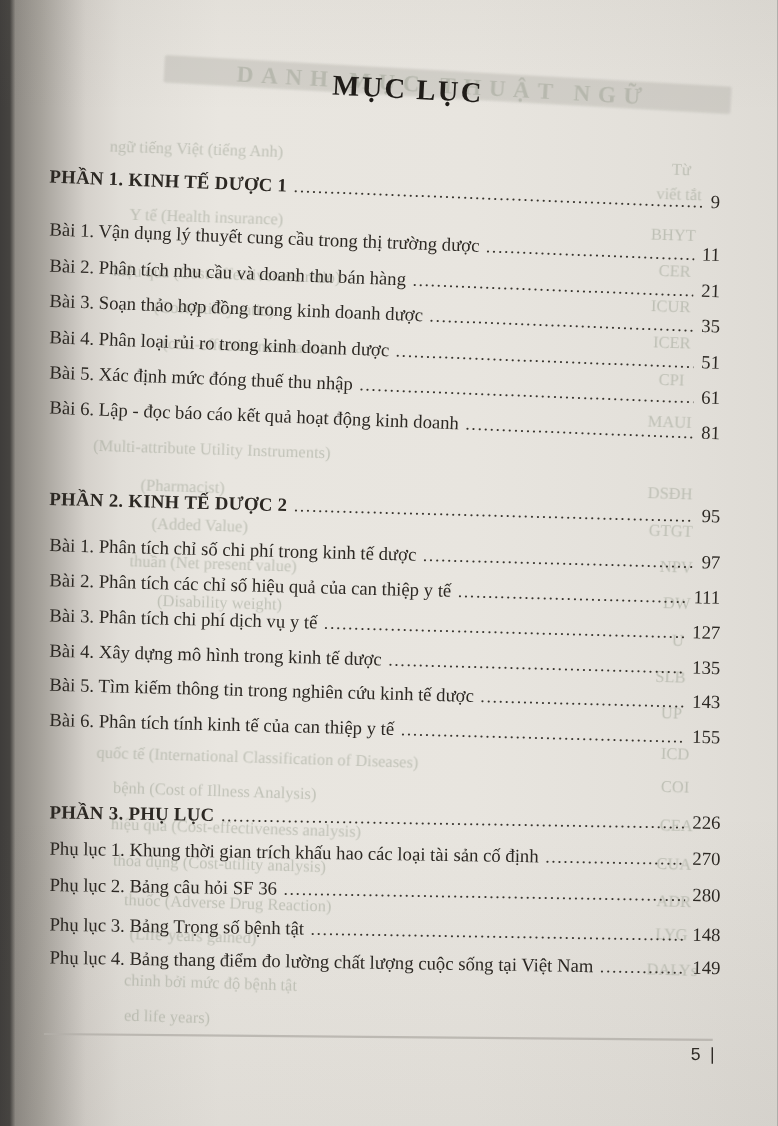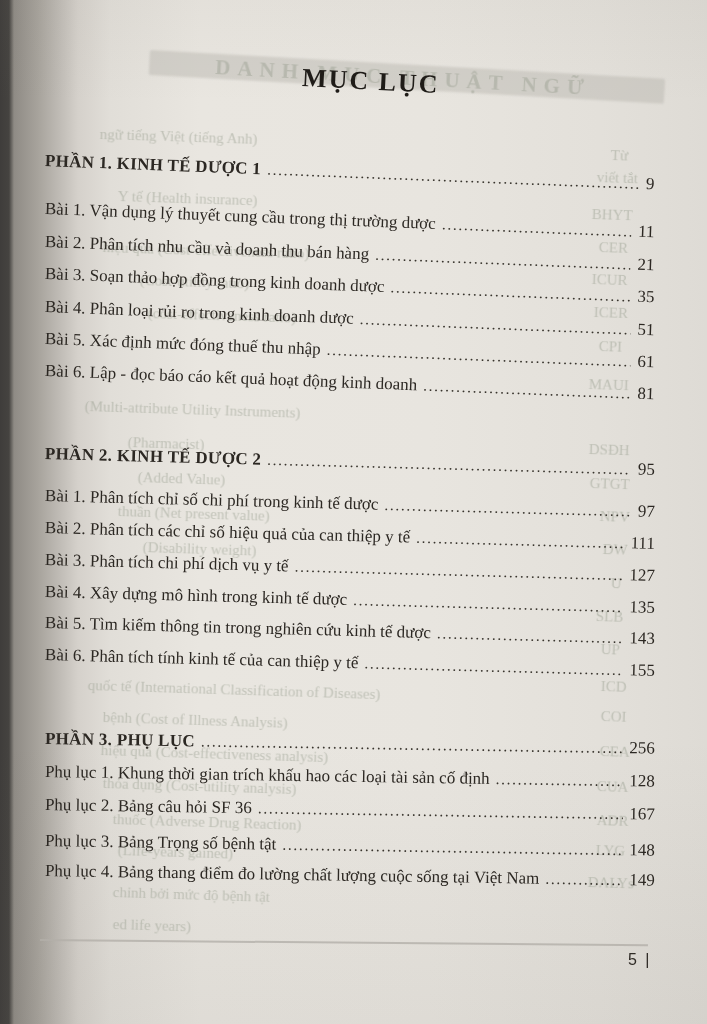--- a/index.html
+++ b/index.html
@@ -159,31 +159,31 @@
   </div>
   <div class="row r2" style="top:644px">
     <span class="lbl">Bài 6. Phân tích tính kinh tế của can thiệp y tế</span>
     <span class="dots"></span>
     <span class="pg">155</span>
   </div>
 
   <div class="row r3" style="top:728px">
     <span class="lbl b">PHẦN 3. PHỤ LỤC</span>
     <span class="dots"></span>
-    <span class="pg">256</span>
+    <span class="pg">226</span>
   </div>
   <div class="row r3" style="top:761px">
     <span class="lbl">Phụ lục 1. Khung thời gian trích khấu hao các loại tài sản cố định</span>
     <span class="dots"></span>
-    <span class="pg">128</span>
+    <span class="pg">270</span>
   </div>
   <div class="row r3" style="top:794px">
     <span class="lbl">Phụ lục 2. Bảng câu hỏi SF 36</span>
     <span class="dots"></span>
-    <span class="pg">167</span>
+    <span class="pg">280</span>
   </div>
   <div class="row r3" style="top:830px">
     <span class="lbl">Phụ lục 3. Bảng Trọng số bệnh tật</span>
     <span class="dots"></span>
     <span class="pg">148</span>
   </div>
   <div class="row r3" style="top:860px">
     <span class="lbl">Phụ lục 4. Bảng thang điểm đo lường chất lượng cuộc sống tại Việt Nam</span>
     <span class="dots"></span>
     <span class="pg">149</span>

